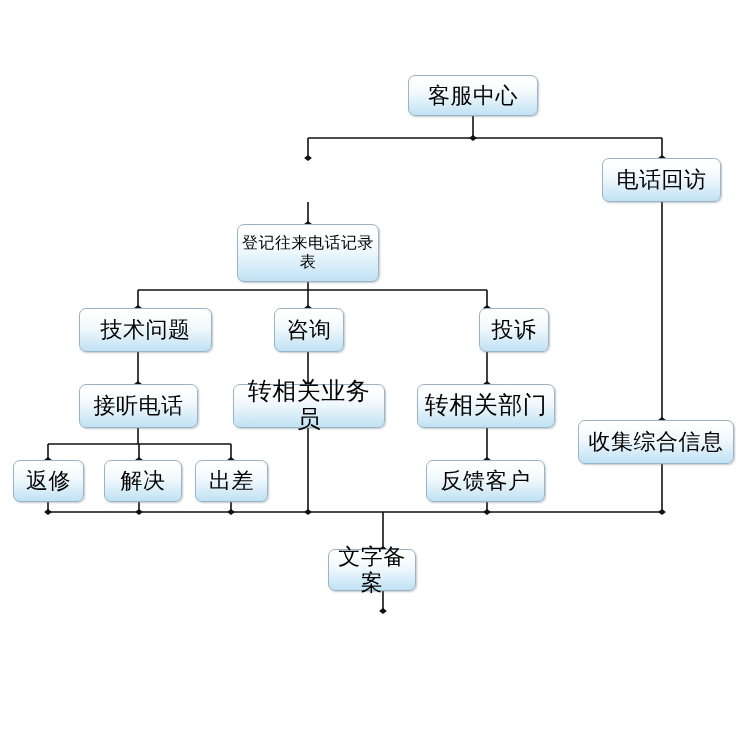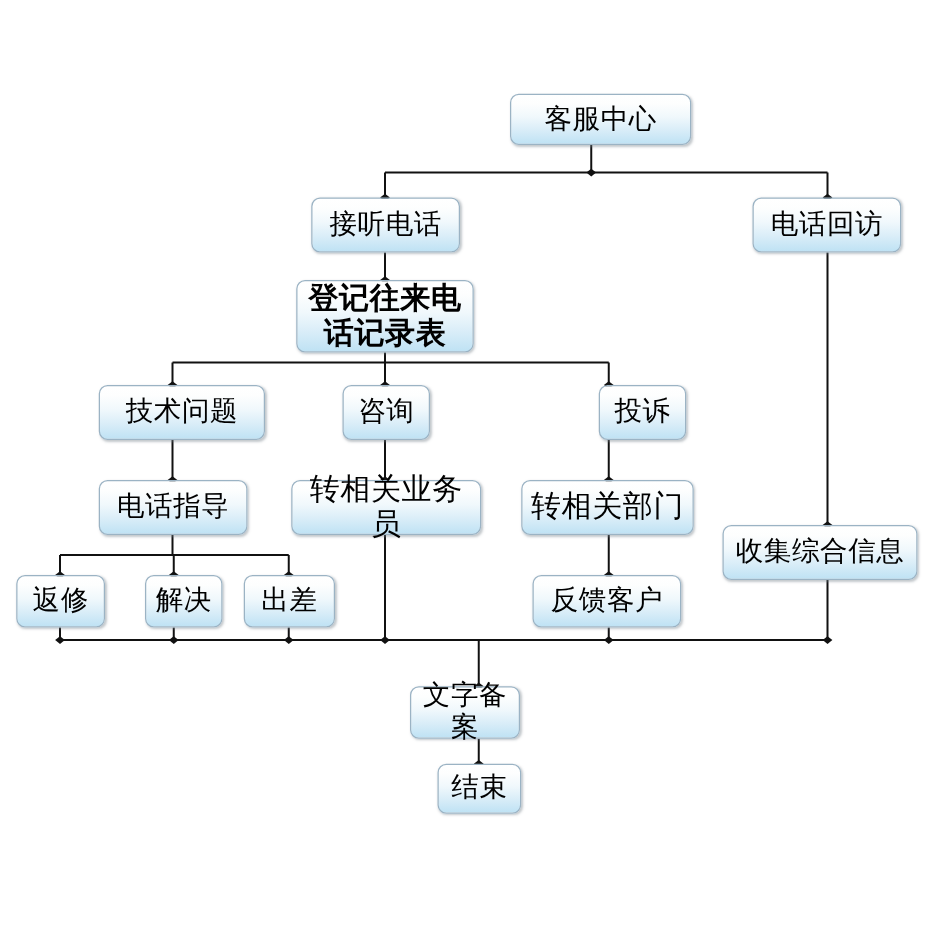--- a/index.html
+++ b/index.html
@@ -48,21 +48,21 @@
     letter-spacing: 0.5px;
     z-index: 2;
   }
   .node .label {
     display: block;
     width: 100%;
     padding: 0 2px;
   }
   .fs22 { font-size: 22px; }
   .fs21 { font-size: 24px; }
-  .fs20 { font-size: 24px; font-weight: bold; }
+  .fs20 { font-size: 16px; }
 </style>
 </head>
 <body>
 
 <div id="canvas">
 
   <svg id="edges" viewBox="0 0 745 748" width="745" height="748" xmlns="http://www.w3.org/2000/svg">
     <defs>
       <marker id="dia" markerWidth="9" markerHeight="9" refX="4.5" refY="4.5" orient="auto" markerUnits="userSpaceOnUse">
         <path d="M4.5,0.6 L7.6,4.5 L4.5,8.4 L1.4,4.5 Z" fill="#111111"></path>
@@ -104,27 +104,24 @@
       <path d="M308,428 L308,512" marker-end="url(#dia)"></path>
       <path d="M487,502 L487,512" marker-end="url(#dia)"></path>
       <path d="M662,464 L662,512" marker-end="url(#dia)"></path>
       <path d="M48,512 L662,512"></path>
       <path d="M383,512 L383,549" marker-end="url(#dia)"></path>
 
       <path d="M383,591 L383,611" marker-end="url(#dia)"></path>
     </g>
   </svg>
 
-  <div class="node fs22" style="left:408px; top:75px; width:145px; height:41px;">
+  <div class="node fs22" style="left:408px; top:75px; width:130px; height:41px;">
     <span class="label">客服中心</span>
   </div>
 
-  <div class="node fs22" style="left:249px; top:158px; width:119px; height:44px;">
-    <span class="label">接听电话</span>
-  </div>
 
   <div class="node fs22" style="left:602px; top:158px; width:119px; height:44px;">
     <span class="label">电话回访</span>
   </div>
 
   <div class="node fs20" style="left:237px; top:224px; width:142px; height:58px;">
     <span class="label">登记往来电话记录表</span>
   </div>
 
   <div class="node fs22" style="left:79px; top:308px; width:133px; height:44px;">
@@ -133,52 +130,49 @@
 
   <div class="node fs22" style="left:274px; top:308px; width:70px; height:44px;">
     <span class="label">咨询</span>
   </div>
 
   <div class="node fs22" style="left:452px; top:308px; width:70px; height:44px;margin-left:27px;">
     <span class="label">投诉</span>
   </div>
 
   <div class="node fs22" style="left:79px; top:384px; width:119px; height:44px;">
-    <span class="label">电话指导</span>
+    <span class="label">接听电话</span>
   </div>
 
   <div class="node fs21" style="left:233px; top:384px; width:152px; height:44px;">
     <span class="label">转相关业务员</span>
   </div>
 
   <div class="node fs21" style="left:417px; top:384px; width:138px; height:44px;">
     <span class="label">转相关部门</span>
   </div>
 
   <div class="node fs22" style="left:13px; top:460px; width:71px; height:42px;">
     <span class="label">返修</span>
   </div>
 
-  <div class="node fs22" style="left:104px; top:460px; width:62px; height:42px;margin-left:12px;">
+  <div class="node fs22" style="left:104px; top:460px; width:78px; height:42px;">
     <span class="label">解决</span>
   </div>
 
   <div class="node fs22" style="left:195px; top:460px; width:73px; height:42px;">
     <span class="label">出差</span>
   </div>
 
   <div class="node fs22" style="left:426px; top:460px; width:119px; height:42px;">
     <span class="label">反馈客户</span>
   </div>
 
   <div class="node fs22" style="left:578px; top:420px; width:156px; height:44px;align-items:center;">
     <span class="label">收集综合信息</span>
   </div>
 
   <div class="node fs22" style="left:328px; top:549px; width:88px; height:42px;">
     <span class="label">文字备案</span>
   </div>
 
-  <div class="node fs22" style="left:350px; top:611px; width:67px; height:40px;">
-    <span class="label">结束</span>
-  </div>
 
 </div>
 
 </body></html>

